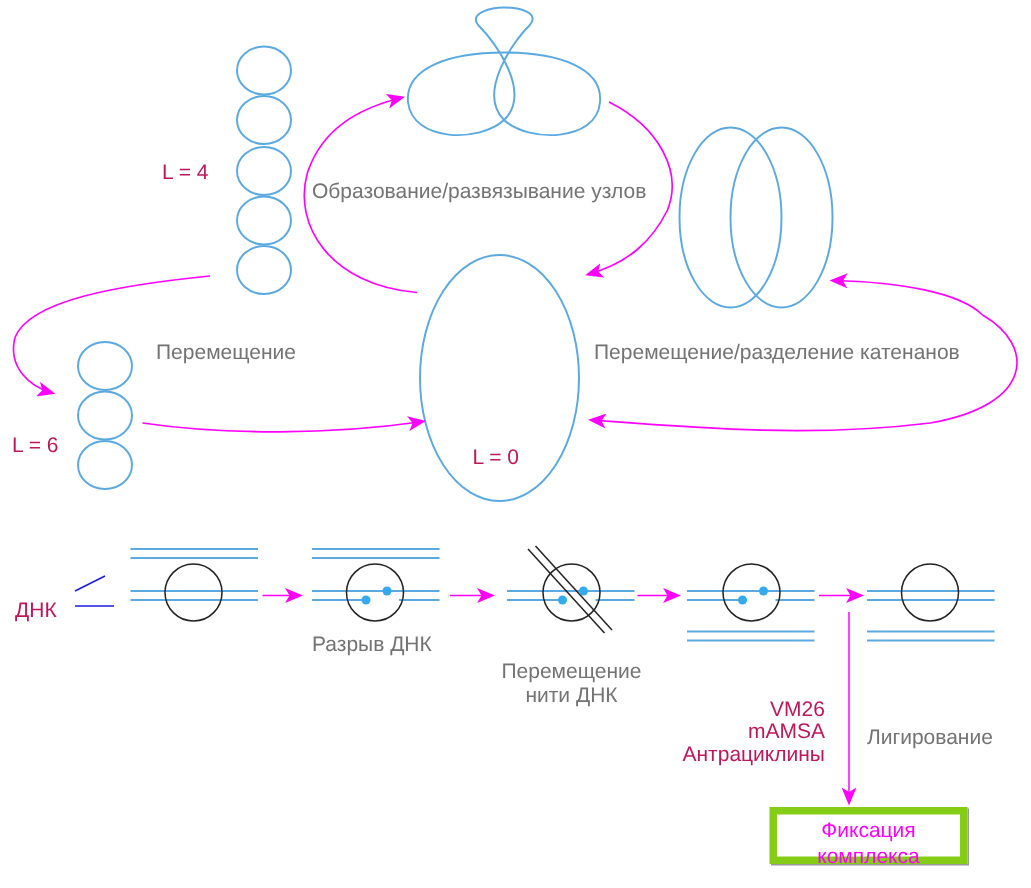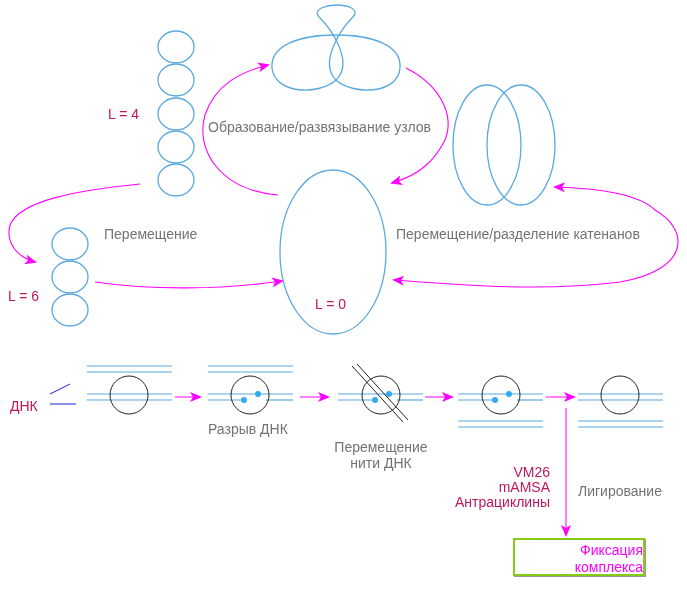--- a/index.html
+++ b/index.html
@@ -2,21 +2,21 @@
 <html><head>
 <meta charset="utf-8">
 <style>
   html, body { margin:0; padding:0; background:#ffffff; }
   body { width:687px; height:592px; position:relative; overflow:hidden; font-family:"Liberation Sans", sans-serif; }
   svg { position:absolute; left:0; top:0; }
   .lbl { position:absolute; font-family:"Liberation Sans", sans-serif; font-size:14px; white-space:nowrap; line-height:16px; }
   .mag { color:#737373; }
   .blu { color:#be185d;text-align:right; }
   .center { text-align:center; }
-  .box { position:absolute; left:513px; top:538px; width:132px; height:38px; border:2px solid #84cc16; box-shadow:1px 1px 0 #999; background:#fff; text-align:right; color:#ff00ff; font-size:14px; line-height:17px; padding-top:2px; box-sizing:border-box; }
+  .box { position:absolute; left:513px; top:538px; width:132px; height:38px; border:5px solid #84cc16; box-shadow:1px 1px 0 #999; background:#fff; text-align:center; color:#ff00ff; font-size:14px; line-height:17px; padding-top:2px; box-sizing:border-box; }
 </style>
 </head>
 <body>
 
 <svg width="687" height="592" viewBox="0 0 687 592">
   <defs>
     <marker id="ah" markerWidth="12" markerHeight="10" refX="10" refY="5" orient="auto" markerUnits="userSpaceOnUse">
       <path d="M0,0 L12,5 L0,10 L3,5 Z" fill="#ff00ff"></path>
     </marker>
   </defs>

